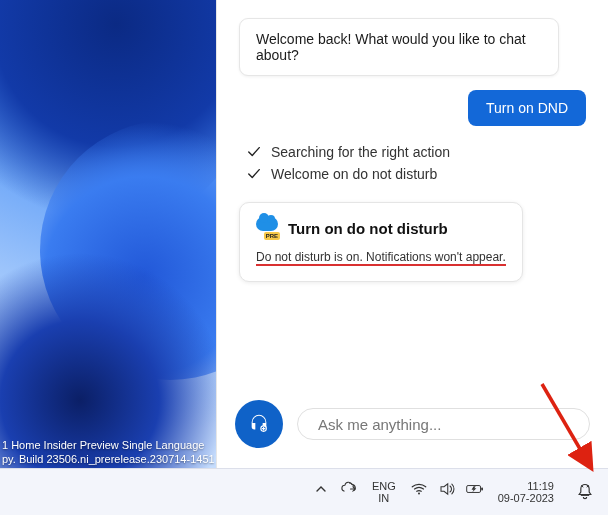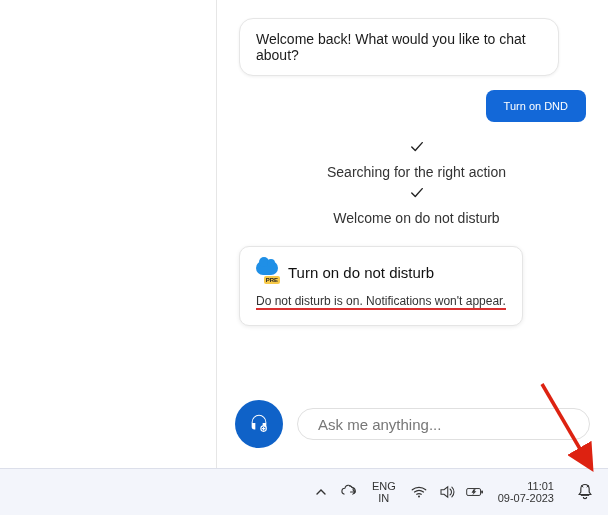--- a/index.html
+++ b/index.html
@@ -23,41 +23,41 @@
   }
 
   
   .panel {
     position: absolute; left: 216px; top: 0; width: 392px; height: 468px;
     background: #fff; border-left: 1px solid #e6e6e6;
     display: flex; flex-direction: column;
   }
   .messages { flex: 1; padding: 18px 22px 10px 22px; display: flex; flex-direction: column; gap: 14px; overflow:hidden;}
   .bubble-bot {
-    background: #fff; border: 1px solid #e6e6e6; border-radius: 14px;
+    background: #fff; border: 1px solid #e6e6e6; border-radius: 9px;
     padding: 12px 16px; font-size: 14px; color: #1b1b1b;
     box-shadow: 0 1px 3px rgba(0,0,0,.06); max-width: 320px; align-self: flex-start;
   }
   .bubble-user {
     background: #1368d8; color: #fff; border-radius: 8px;
-    padding: 10px 18px; font-size: 11px; font-weight: 500;
+    padding: 10px 18px; font-size: 14px; font-weight: 500;
     align-self: flex-end;
   }
   .actions { padding: 4px 0 0 8px; display: flex; flex-direction: column; gap: 6px; color: #333; }
-  .action-row { display: flex; align-items: center; gap: 10px; font-size: 14px; flex-direction: column; }
+  .action-row { display: flex; align-items: center; gap: 10px; font-size: 14px; }
   .check { width: 14px; height: 14px; }
   .check svg { display:block; }
 
   .card {
     background: #fff; border: 1px solid #e5e5e5; border-radius: 10px;
     padding: 14px 16px 14px 16px; box-shadow: 0 1px 4px rgba(0,0,0,.08);
     margin-top: 6px; max-width: 340px; align-self: flex-start;
   }
   .card-head { display: flex; align-items: center; gap: 10px; margin-bottom: 8px;}
-  .card-title { font-weight: 400; font-size: 15px; color: #111; }
+  .card-title { font-weight: 700; font-size: 15px; color: #111; }
   .card-body { font-size: 12px; color: #333; border-bottom: 2px solid #d93030; display:inline; line-height:1.55;}
   .pre-icon {
     width: 22px; height: 22px; position: relative;
   }
   .pre-icon .cloud {
     width: 22px; height: 14px; background:#1f8fe6; border-radius: 8px 8px 8px 8px; position:absolute; top:0; left:0;
   }
   .pre-icon .cloud::before{content:"";position:absolute;width:10px;height:10px;background:#1f8fe6;border-radius:50%;left:3px;top:-4px;}
   .pre-icon .cloud::after{content:"";position:absolute;width:8px;height:8px;background:#1f8fe6;border-radius:50%;left:11px;top:-2px;}
   .pre-icon .badge{
@@ -76,37 +76,46 @@
     padding: 0 20px; font-size: 15px; color: #777; display:flex; align-items:center;
   }
 
   
   .taskbar {
     position: absolute; left: 0; bottom: 0; width: 608px; height: 47px;
     background: #f3f5fb; border-top: 1px solid #dcdfea;
     display: flex; align-items: center; justify-content: flex-end;
     padding-right: 6px; gap: 2px;
   }
-  .tray { display: flex; align-items: center; gap: 10px; padding-right: 8px; }
+  .tray { display: flex; align-items: flex-start; gap: 10px; padding-right: 8px; }
   .tray-icon { width: 18px; height: 18px; display:flex; align-items:center; justify-content:center; color:#3a3a3a;}
   .tray-icon svg { display:block; }
   .lang { font-size: 11px; line-height: 12px; text-align:center; color:#333; padding:0 4px;}
   .clock { font-size: 11px; line-height: 12px; text-align:right; color:#333; padding:0 4px;}
   .notif-btn { width: 34px; height: 34px; display:flex; align-items:center; justify-content:center; border-radius:4px;}
 
   
   .arrow {
     position: absolute; right: 4px; bottom: 30px; pointer-events: none;
   }
 </style>
 </head>
 <body>
 
 <div class="root">
 
+  <div class="desktop">
+    <div class="swirl s1"></div>
+    <div class="swirl s2"></div>
+    <div class="swirl s3"></div>
+    <div class="watermark">
+      <div>1 Home Insider Preview Single Language</div>
+      <div>py. Build 23506.ni_prerelease.230714-1451</div>
+    </div>
+  </div>
 
   <div class="panel">
     <div class="messages">
 
       <div class="bubble-bot">
         <span>Welcome back! What would you like to chat about?</span>
       </div>
 
       <div class="bubble-user">
         <span>Turn on DND</span>
@@ -189,21 +198,21 @@
           </svg>
       </span>
       <span class="tray-icon">
         <svg width="22" height="18" viewBox="0 0 26 16">
             <rect x="1" y="3" width="20" height="10" rx="2" fill="none" stroke="#333" stroke-width="1.4"></rect>
             <rect x="22" y="6" width="2.5" height="4" rx="1" fill="#333"></rect>
             <path d="M11 4l-3 5h3l-2 4 6-6h-3l2-3z" fill="#333"></path>
           </svg>
       </span>
       <div class="clock">
-        <div>11:01</div>
+        <div>11:19</div>
         <div>09-07-2023</div>
       </div>
     </div>
     <div class="notif-btn">
       <svg width="20" height="20" viewBox="0 0 24 24">
         <path d="M12 3a5 5 0 0 0-5 5v4l-2 3h14l-2-3V8a5 5 0 0 0-5-5z" fill="none" stroke="#333" stroke-width="1.4"></path>
         <path d="M10 18a2 2 0 0 0 4 0" fill="none" stroke="#333" stroke-width="1.4"></path>
         <path d="M7 16h10" fill="none" stroke="#333" stroke-width="1.4"></path>
         <path d="M16 4l-1.5 2M8 4l1.5 2" fill="none" stroke="#333" stroke-width="1.2" stroke-linecap="round"></path>
       </svg>

